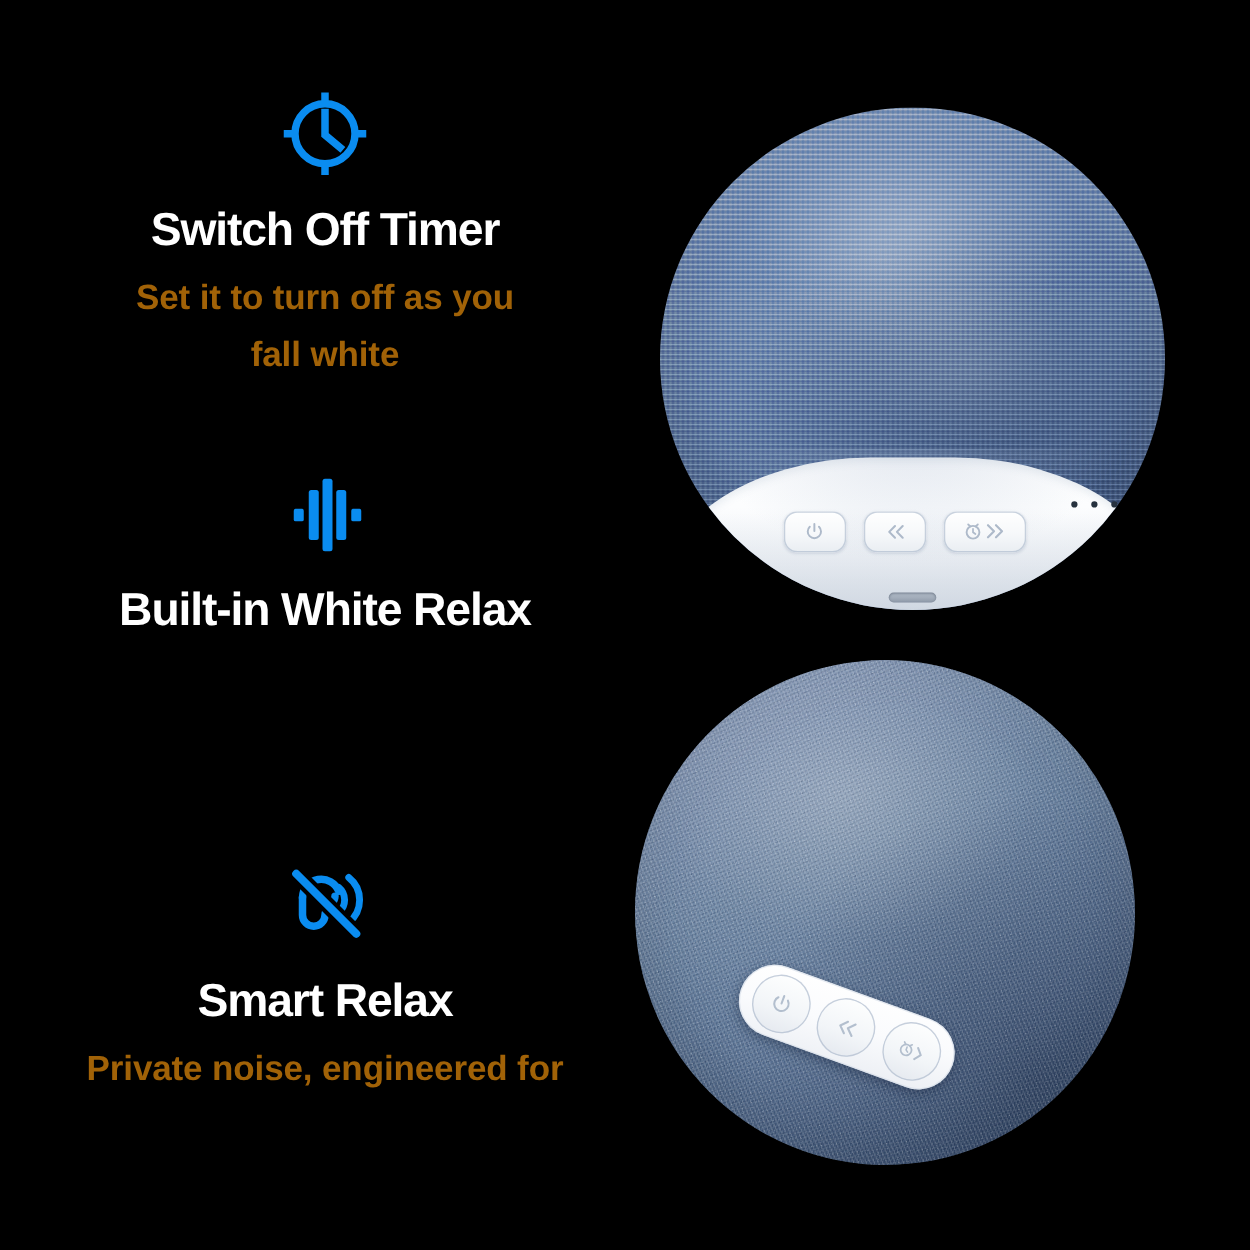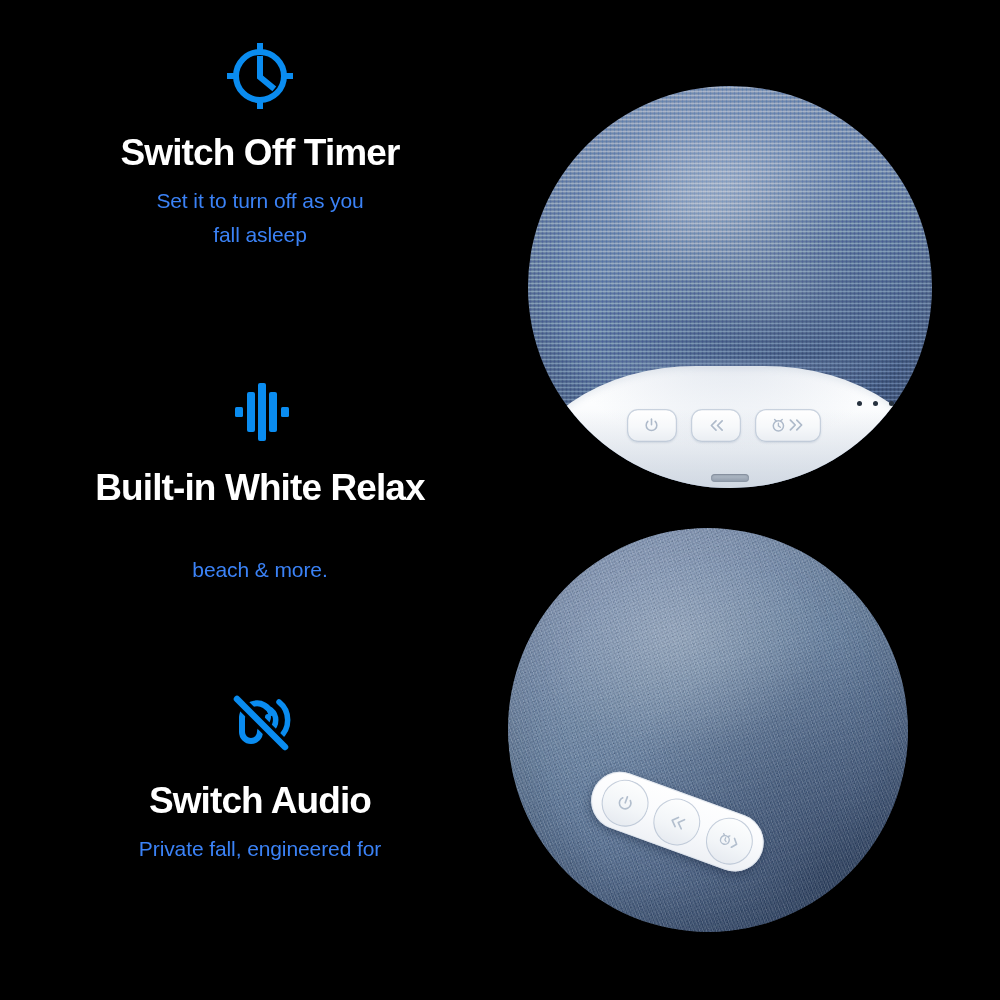--- a/index.html
+++ b/index.html
@@ -21,41 +21,41 @@
     position:absolute; left:0; top:0;
     width:520px; height:1000px;
   }
   .feature {
     position:absolute;
     left:0; width:520px;
     display:flex; flex-direction:column;
     align-items:center;
     text-align:center;
   }
-  .feature-1 { top:40px; }
+  .feature-1 { top:71px; }
   .feature-2 { top:375px; }
   .feature-3 { top:688px; }
 
   .feature-icon {
     height:72px;
     display:flex; align-items:center; justify-content:center;
     margin-bottom:20px;
   }
   .feature-title {
     color:#ffffff;
     font-size:37px;
     font-weight:700;
     letter-spacing:-0.9px;
     line-height:1.12;
     white-space:nowrap;
   }
   .feature-desc {
-    color:#3b82f6;
-    font-size:21px;
-    font-weight:400;
+    color:#a16207;
+    font-size:28px;
+    font-weight:700;
     line-height:1.62;
     letter-spacing:-0.1px;
     margin-top:11px;
     max-width:430px;
   }
 
   
   .product-stage { position:absolute; }
 
   
@@ -259,55 +259,54 @@
           <rect x="33" y="3" width="6" height="11" fill="currentColor"></rect>
           <rect x="33" y="58" width="6" height="11" fill="currentColor"></rect>
           <rect x="3" y="33" width="11" height="6" fill="currentColor"></rect>
           <rect x="58" y="33" width="11" height="6" fill="currentColor"></rect>
           <path d="M36 19 V37 L48 47" stroke="currentColor" stroke-width="6" stroke-linecap="square" stroke-linejoin="miter" fill="none"></path>
         </svg>
       </div>
       <div class="feature-title">Switch Off Timer</div>
       <div class="feature-desc">
         <span>Set it to turn off as you</span><br>
-        <span>fall asleep</span>
+        <span>fall white</span>
       </div>
     </div>
 
     <div class="feature feature-2">
       <div class="feature-icon">
         <svg width="72" height="72" viewBox="0 0 72 72" class="ico-blue" aria-hidden="true">
           <rect x="11" y="32" width="8" height="10" rx="1.5" fill="currentColor"></rect>
           <rect x="23" y="17" width="8" height="40" rx="2" fill="currentColor"></rect>
           <rect x="34" y="8" width="8" height="58" rx="2" fill="currentColor"></rect>
           <rect x="45" y="17" width="8" height="40" rx="2" fill="currentColor"></rect>
           <rect x="57" y="32" width="8" height="10" rx="1.5" fill="currentColor"></rect>
         </svg>
       </div>
       <div class="feature-title">Built-in White Relax</div>
       <div class="feature-desc">
         <br>
-        <span>beach &amp; more.</span>
       </div>
     </div>
 
     <div class="feature feature-3">
       <div class="feature-icon">
         <svg width="72" height="72" viewBox="0 0 72 72" fill="none" class="ico-blue" aria-hidden="true">
           <path d="M18 30 a15 15 0 0 1 29 -5" stroke="currentColor" stroke-width="6" stroke-linecap="round"></path>
           <path d="M18 30 v14 a9 9 0 0 0 18 0 c0 -7 8 -8 8 -15" stroke="currentColor" stroke-width="6" stroke-linecap="round" fill="none"></path>
           <path d="M47 22 a13 13 0 0 1 0 20" stroke="currentColor" stroke-width="5.5" stroke-linecap="round" fill="none"></path>
           <path d="M55 14 a23 23 0 0 1 0 36" stroke="currentColor" stroke-width="5.5" stroke-linecap="round" fill="none"></path>
           <path d="M13 11 L61 59" stroke="#000000" stroke-width="13" stroke-linecap="round"></path>
           <path d="M13 11 L61 59" stroke="currentColor" stroke-width="6.5" stroke-linecap="round"></path>
         </svg>
       </div>
-      <div class="feature-title">Switch Audio</div>
+      <div class="feature-title">Smart Relax</div>
       <div class="feature-desc">
-        <span>Private fall, engineered for</span><br>
+        <span>Private noise, engineered for</span><br>
       </div>
     </div>
   </div>
 
   <div class="product-stage device-top">
     <div class="dev-top-body">
       <div class="weave"></div>
       <div class="weave-2"></div>
       <div class="fabric-sheen"></div>
 

